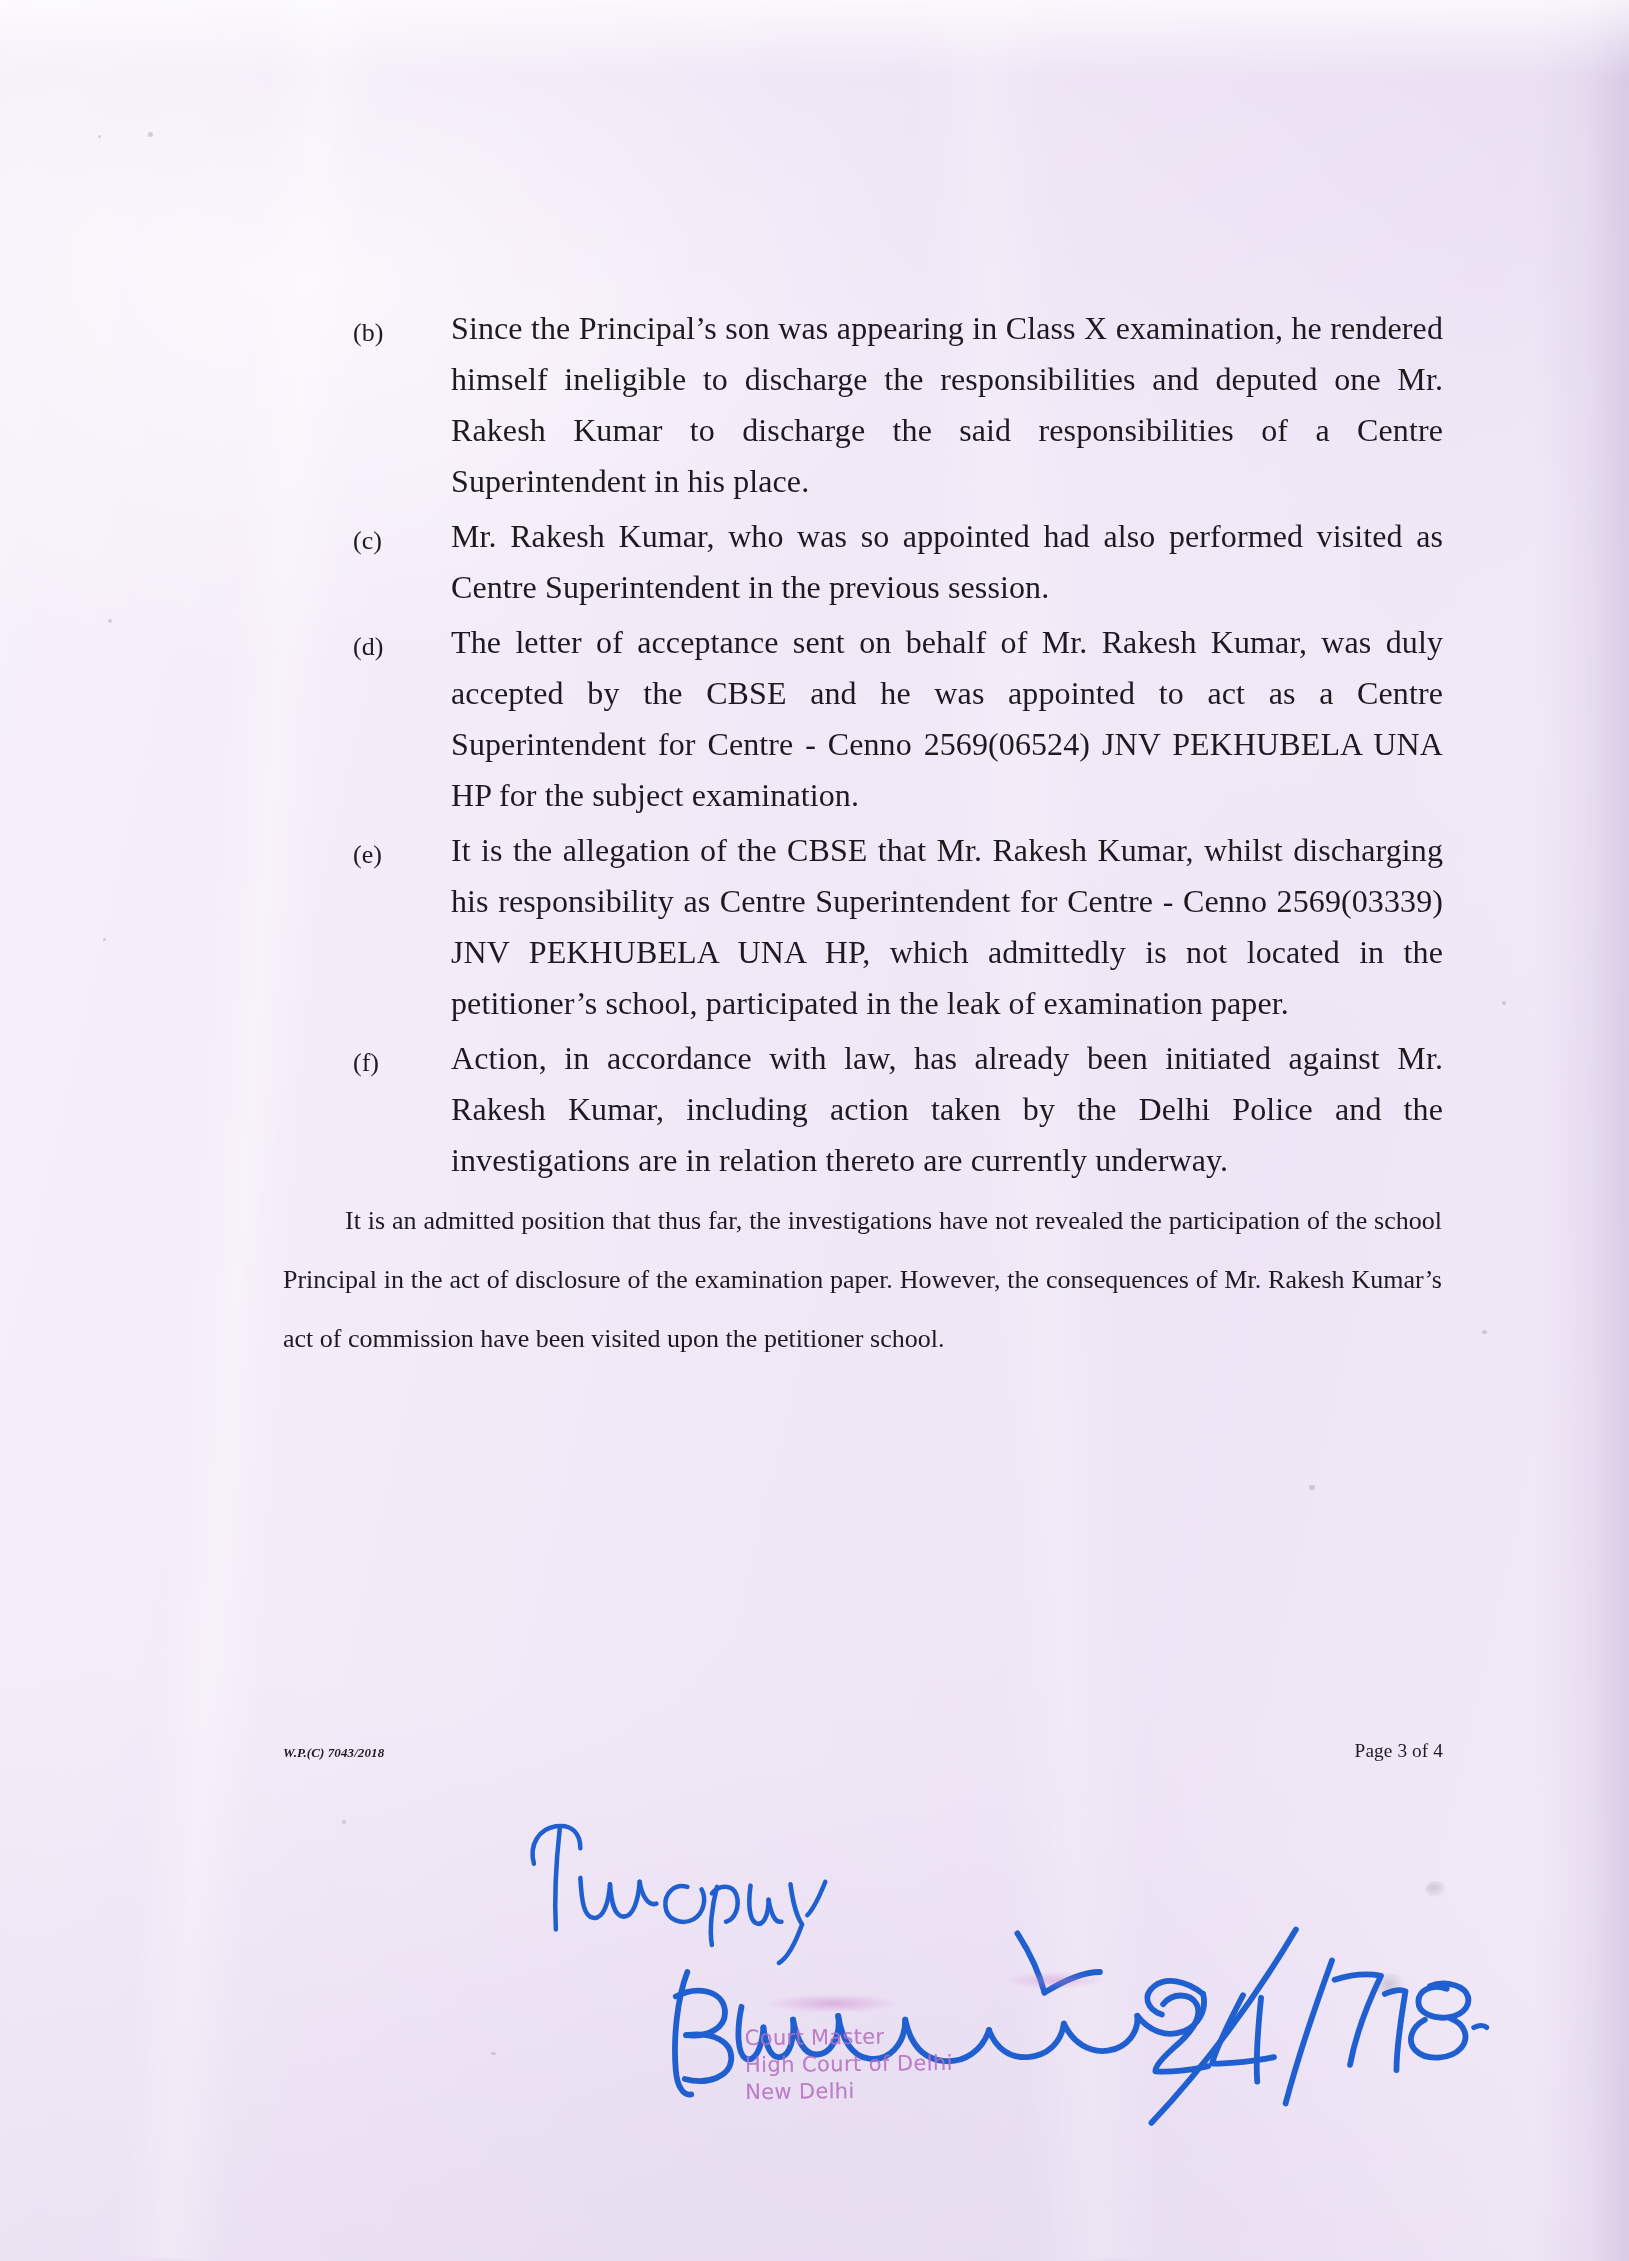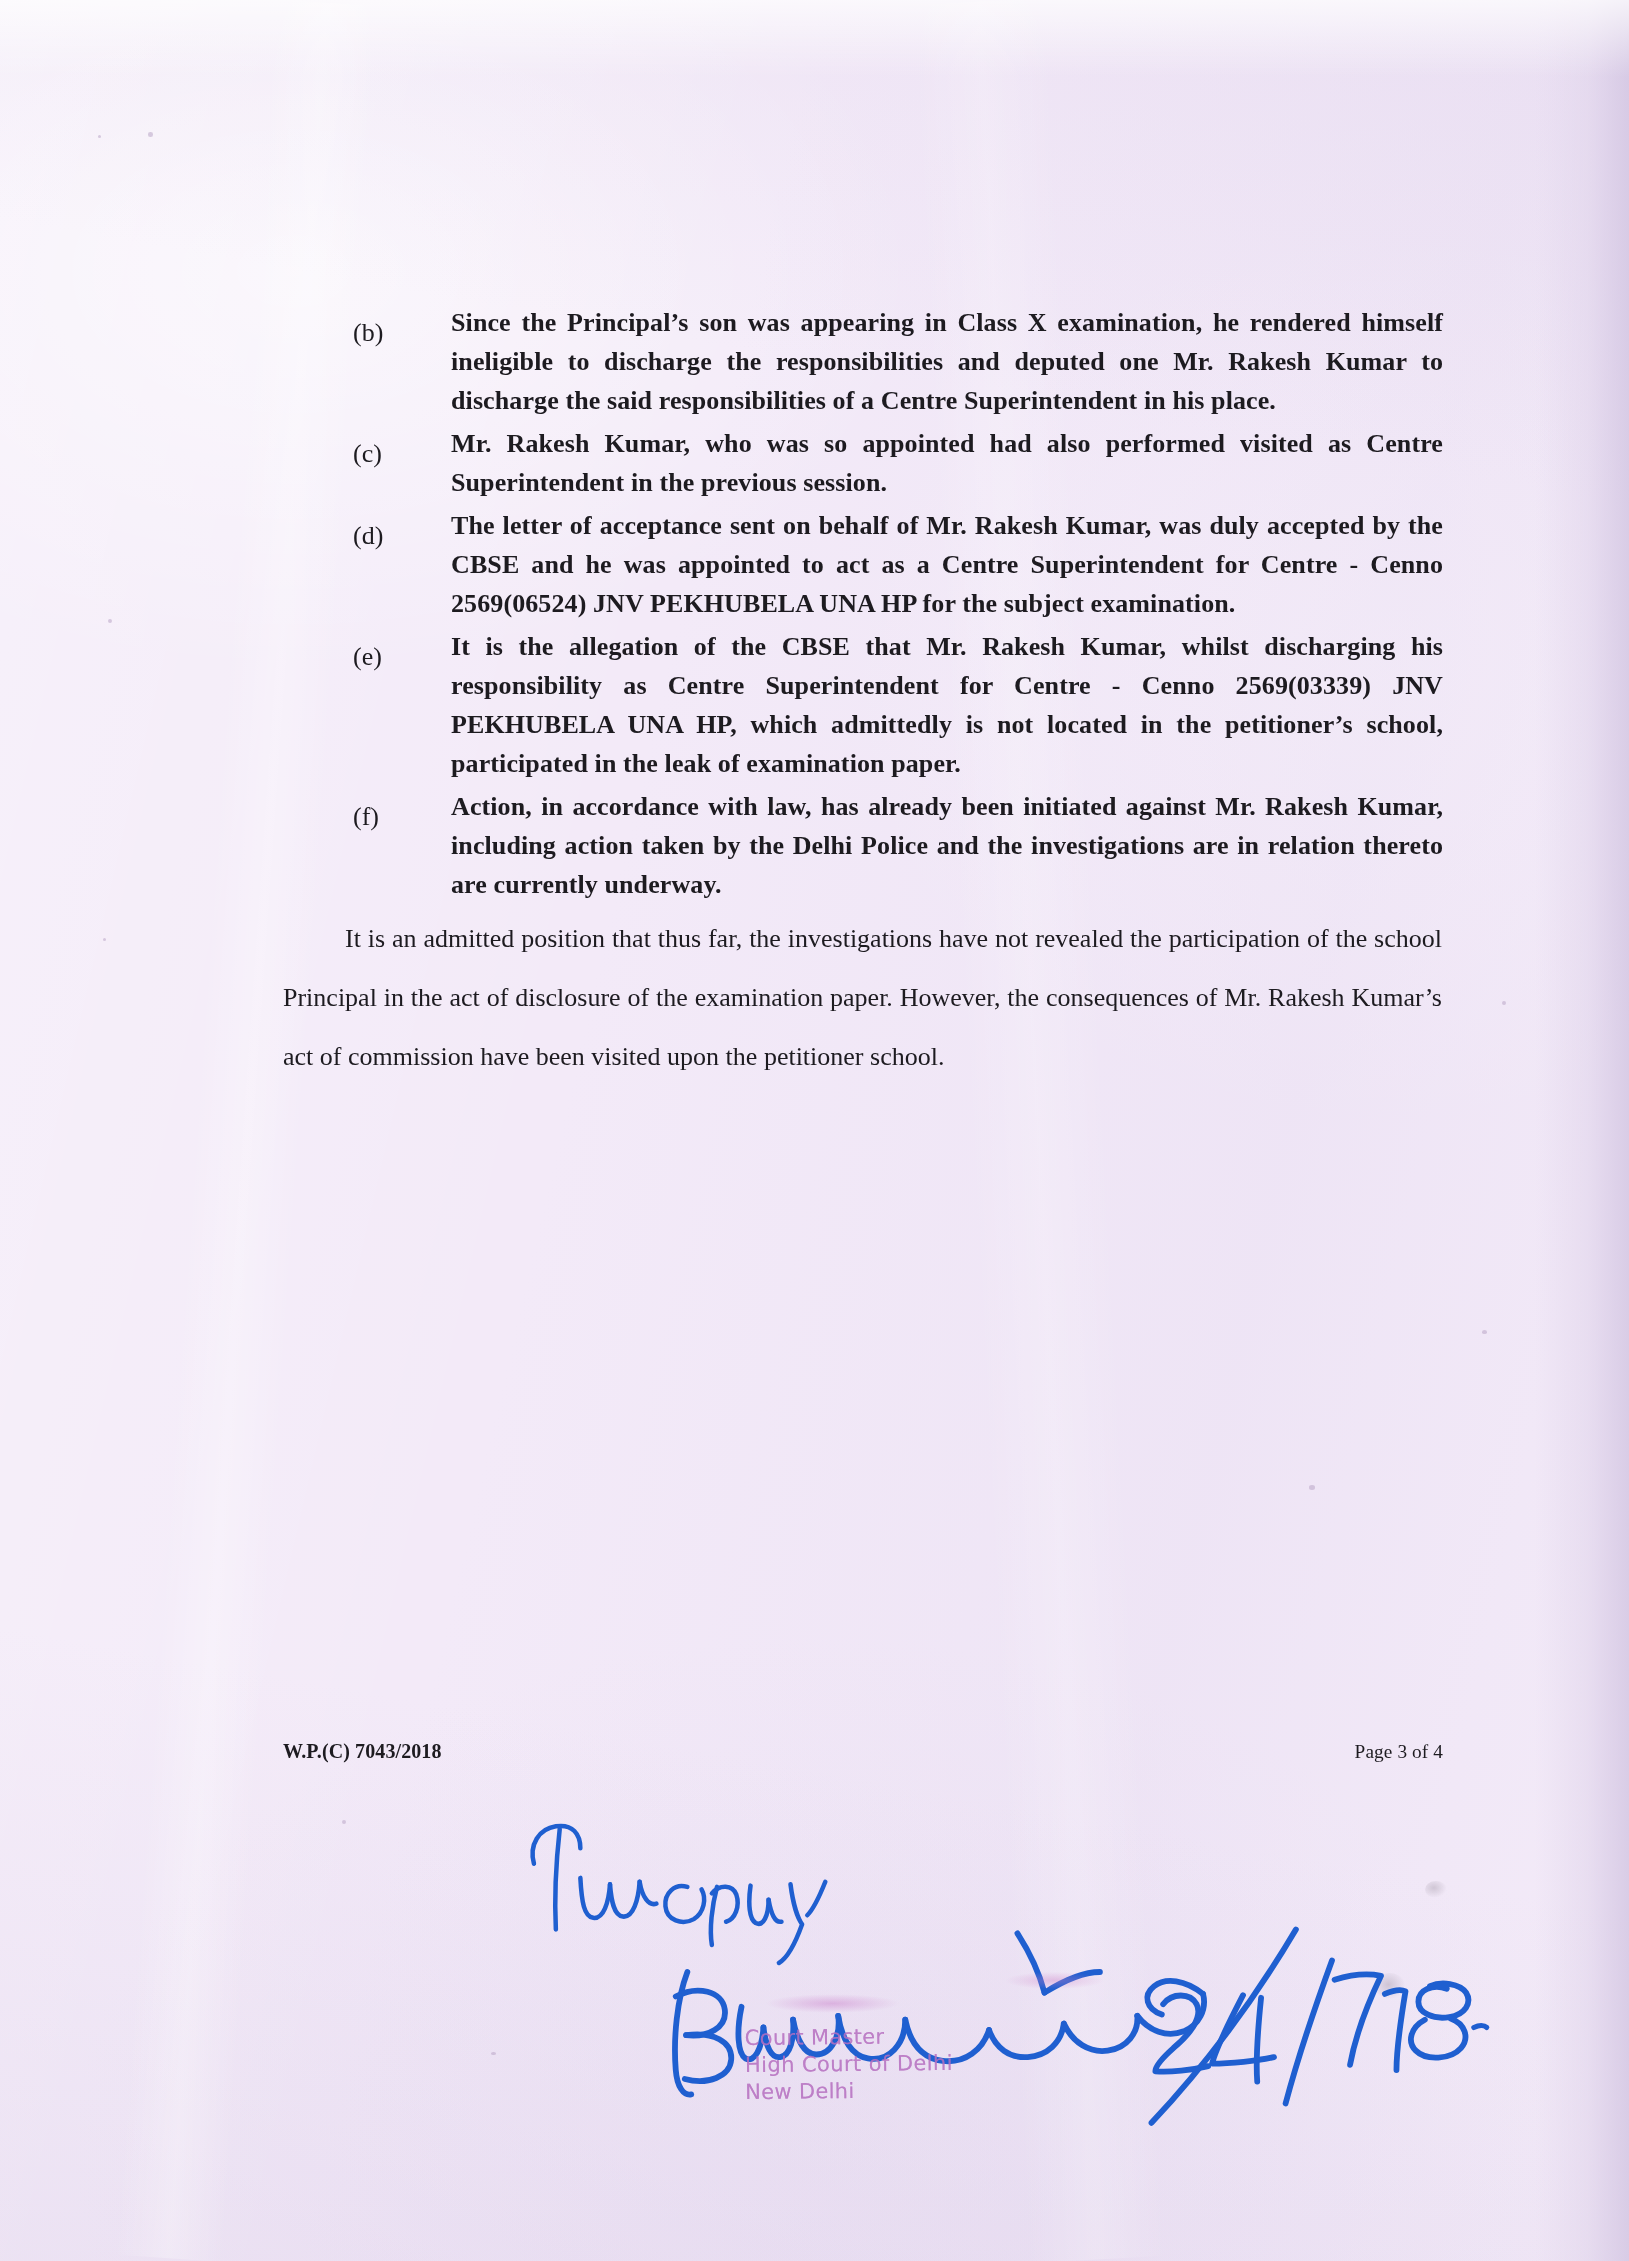--- a/index.html
+++ b/index.html
@@ -76,26 +76,25 @@
     margin-bottom: 3.9px;
   }
   .clause .marker {
     width: 98px;
     flex: 0 0 98px;
     font-size: 26px;
     line-height: 59px;
   }
   .clause .text {
     flex: 1 1 auto;
-    font-size: 26px;
-    line-height: 39px;
+    font-size: 32px;
+    line-height: 51px;
     text-align: justify;
     text-align-last: left;
     letter-spacing: 0.1px;
-    font-weight: bold;
   }
   .para {
     font-size: 26px;
     line-height: 59px;
     text-align: justify;
     text-align-last: left;
     text-indent: 62px;
     margin-top: 5.2px;
     margin-left: -70px;
     width: 1159px;
@@ -103,24 +102,25 @@
   .footer {
     position: absolute;
     left: 353px;
     top: 1740px;
     width: 1090px;
     display: flex;
     justify-content: space-between;
     align-items: baseline;
   }
   .footer .case-no {
-    font-size: 20px;
+    font-size: 13px;
     font-weight: bold;
     margin-left: -70px;
     letter-spacing: 0.1px;
+    font-style: italic;
   }
   .footer .page-no {
     font-size: 19.3px;
     font-weight: normal;
     letter-spacing: 0.1px;
   }
 
   
   .sig-layer {
     position: absolute;

